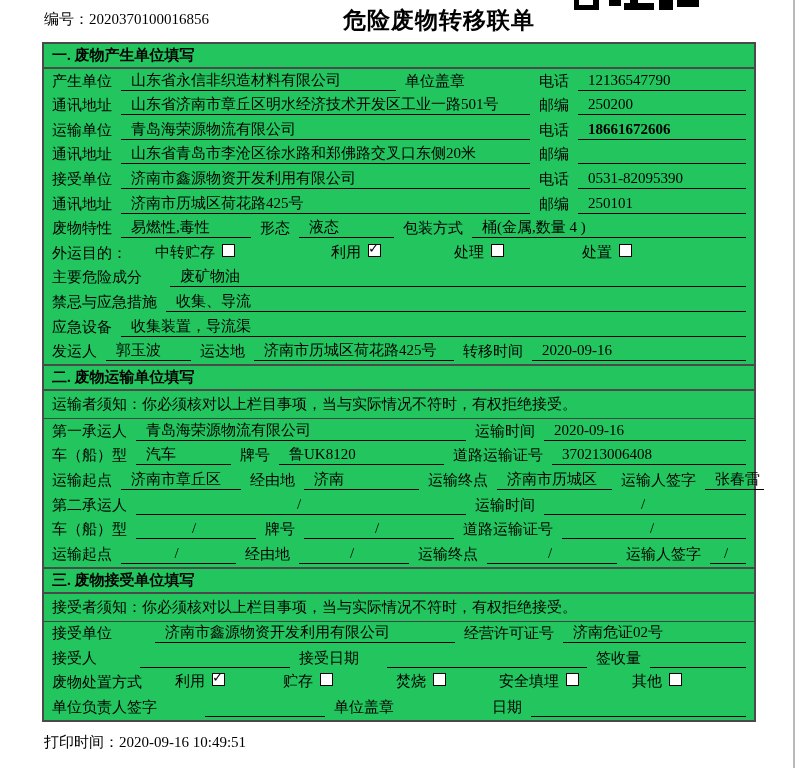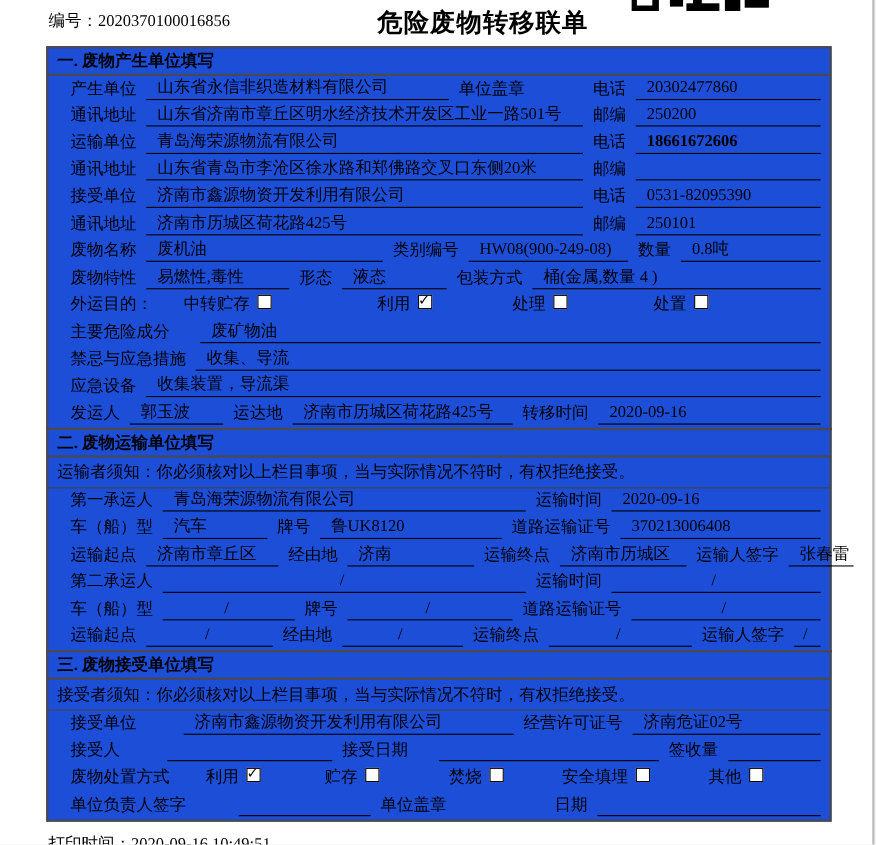--- a/index.html
+++ b/index.html
@@ -11,27 +11,27 @@
     overflow: hidden;
   }
   .edge-line { position:absolute; top:0; right:1px; width:2px; height:100%; background:#b9b9b9; }
   .doc { position:absolute; left:42px; top:0; width:714px; }
   .doc-head { position:relative; height:42px; }
   .doc-no { position:absolute; left:2px; top:10px; font-size:15px; white-space:nowrap; }
   .doc-title { position:absolute; left:0; right:0; top:5px; text-align:center; transform:translateX(40px);
                font-size:23px; font-weight:bold; letter-spacing:1px; }
   .qr { position:absolute; right:56px; top:0; }
 
-  section { border:2px solid #000000; background:#1d4ed8; }
+  section { border:2px solid #000000; background:#22c55e; }
   section + section { margin-top:-2px; }
   .sec-header { font-weight:bold; font-size:15px; height:25px; padding:2px 8px;
                 border-bottom:2px solid #4a4a4a; display:flex; align-items:center; }
   .note { font-size:15px; height:28px; padding:0 8px; border-bottom:1px solid #444;
           display:flex; align-items:center; white-space:nowrap;font-family:Liberation Mono, monospace; }
-  .row { display:flex; align-items:flex-end; height:24.6px; padding:0 8px 3px 20px;
+  .row { display:flex; align-items:flex-end; height:24.6px; padding:0 8px 3px 8px;
          column-gap:9px; font-size:15px; line-height:19px; white-space:nowrap; }
   .lbl { flex:0 0 auto; }
   .lbl.ml { margin-left:auto; }
   .val { border-bottom:1px solid #000; padding:0 4px 0 10px; min-height:19px; overflow:visible; }
   .val.grow { flex:1 1 auto; }
   .val.slash { text-align:center; padding-left:0; }
   .sp { flex:0 0 auto; }
   .ckwrap { display:flex; align-items:flex-start; gap:7px;font-family:Liberation Mono, monospace; }
   .ckbox { position:relative; display:inline-block; width:13px; height:13px;
            border:1px solid #000; margin-bottom:2px; background:#fff; }
@@ -61,21 +61,21 @@
     </div>
 
     <div>
         <section style="border-color: rgb(74, 74, 74);">
           <div class="sec-header">一. 废物产生单位填写</div>
           <div class="row">
             <span class="lbl">产生单位</span>
             <span class="val" style="flex: 0 0 275px;">山东省永信非织造材料有限公司</span>
             <span class="lbl">单位盖章</span>
             <span class="lbl ml">电话</span>
-            <span class="val" style="flex: 0 0 168px;">20302477860</span>
+            <span class="val" style="flex: 0 0 168px;">12136547790</span>
           </div>
           <div class="row">
             <span class="lbl">通讯地址</span>
             <span class="val grow">山东省济南市章丘区明水经济技术开发区工业一路501号</span>
             <span class="lbl">邮编</span>
             <span class="val" style="flex: 0 0 168px;">250200</span>
           </div>
           <div class="row">
             <span class="lbl">运输单位</span>
             <span class="val grow">青岛海荣源物流有限公司</span>
@@ -92,28 +92,20 @@
             <span class="lbl">接受单位</span>
             <span class="val grow">济南市鑫源物资开发利用有限公司</span>
             <span class="lbl">电话</span>
             <span class="val" style="flex: 0 0 168px;">0531-82095390</span>
           </div>
           <div class="row">
             <span class="lbl">通讯地址</span>
             <span class="val grow">济南市历城区荷花路425号</span>
             <span class="lbl">邮编</span>
             <span class="val" style="flex: 0 0 168px;">250101</span>
-          </div>
-          <div class="row">
-            <span class="lbl">废物名称</span>
-            <span class="val" style="flex: 0 0 215px;">废机油</span>
-            <span class="lbl">类别编号</span>
-            <span class="val" style="flex: 0 0 145px;">HW08(900-249-08)</span>
-            <span class="lbl">数量</span>
-            <span class="val grow">0.8吨</span>
           </div>
           <div class="row">
             <span class="lbl">废物特性</span>
             <span class="val" style="flex: 0 0 130px;">易燃性,毒性</span>
             <span class="lbl">形态</span>
             <span class="val" style="flex: 0 0 95px;">液态</span>
             <span class="lbl">包装方式</span>
             <span class="val grow">桶(金属,数量 4 )</span>
           </div>
           <div class="row">

